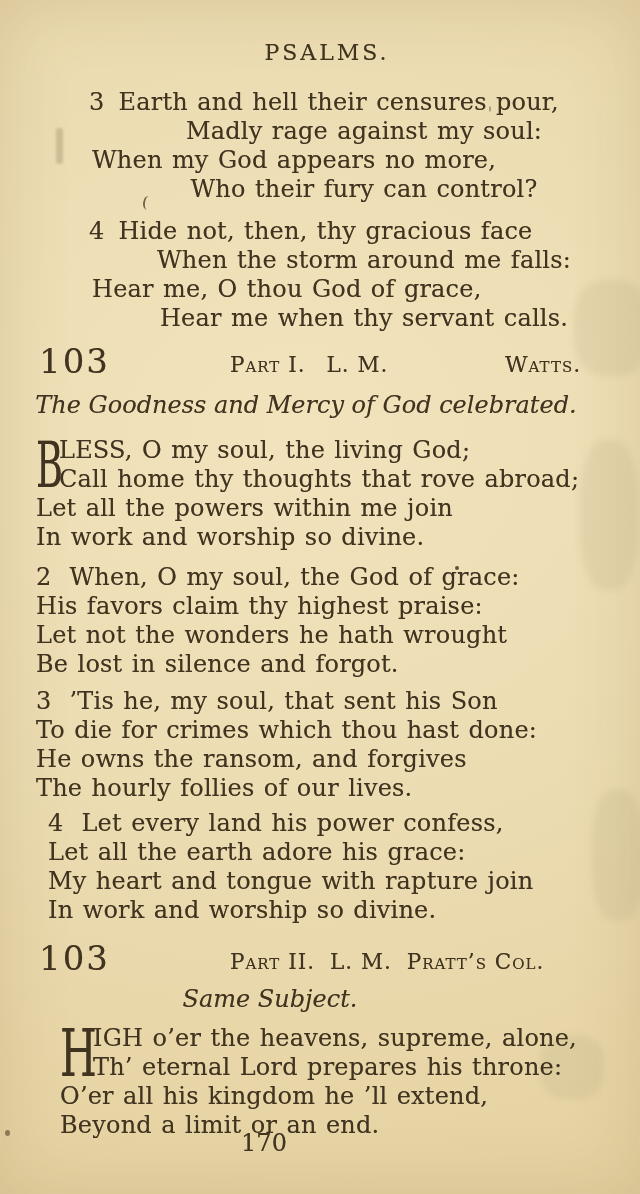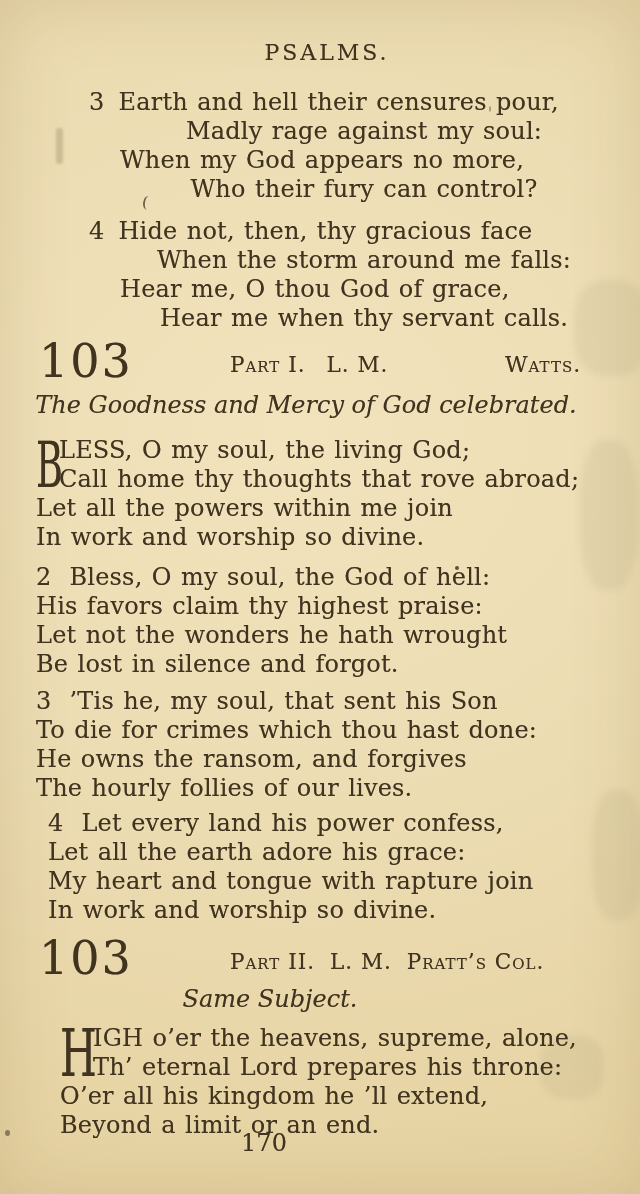--- a/index.html
+++ b/index.html
@@ -20,24 +20,24 @@
   
   .running-head{
     top:40px;left:0;width:100%;text-align:center;
     font-size:22px;letter-spacing:3px;transform:translateX(7px);
   }
   
   .iverse{left:89px;font-size:24px;line-height:29px;letter-spacing:0.2px;word-spacing:1.5px;width:520px;}
   #v3{top:88px;} #v4{top:217px;}
   .iv-num{display:inline-block;margin-right:14px;}
   .iv-l2,.iv-l4{padding-left:30px;text-align:center;}
-  .iv-l3{padding-left:3px;margin-left:28px;}
+  .iv-l3{padding-left:3px;}
   
   .hymn-head{left:0;top:0;width:640px;height:42px;}
-  .hh-num{position:absolute;left:39px;top:0;font-size:46px;line-height:34px;letter-spacing:2px;}
+  .hh-num{position:absolute;left:39px;top:0;font-size:34px;line-height:34px;letter-spacing:2px;}
   .hh-meta{position:absolute;left:230px;top:9px;font-variant:small-caps;font-size:21.5px;line-height:24px;letter-spacing:1px;white-space:nowrap;}
   .hh-gap{display:inline-block;width:21px;}
   .hh-gap-sm{display:inline-block;width:15px;}
   .hh-author{position:absolute;left:505px;top:9px;font-variant:small-caps;font-size:22px;line-height:24px;letter-spacing:1px;}
   #h1head{top:344px;} #h2head{top:941px;}
   
   .subtitle{left:0;width:100%;text-align:center;font-style:italic;font-size:24px;line-height:28px;}
   #sub1{top:391px;transform:translateX(-14px);}
   #sub2{top:985px;transform:translateX(-50px);}
   
@@ -108,21 +108,21 @@
 
 <div class="txt stanza" id="st1">
   <span class="dropcap">B</span>
   <div>LESS, O my soul, the living God;</div>
   <div class="dc-l2">Call home thy thoughts that rove abroad;</div>
   <div>Let all the powers within me join</div>
   <div>In work and worship so divine.</div>
 </div>
 
 <div class="txt stanza" id="st2">
-  <div><span class="st-num">2</span><span>Bless, O my soul, the God of hell:</span></div>
+  <div><span class="st-num">2</span><span>When, O my soul, the God of grace:</span></div>
   <div>His favors claim thy highest praise:</div>
   <div>Let not the wonders he hath wrought</div>
   <div>Be lost in silence and forgot.</div>
 </div>
 
 <div class="txt stanza" id="st3">
   <div><span class="st-num">3</span><span>’Tis he, my soul, that sent his Son</span></div>
   <div>To die for crimes which thou hast done:</div>
   <div>He owns the ransom, and forgives</div>
   <div>The hourly follies of our lives.</div>

